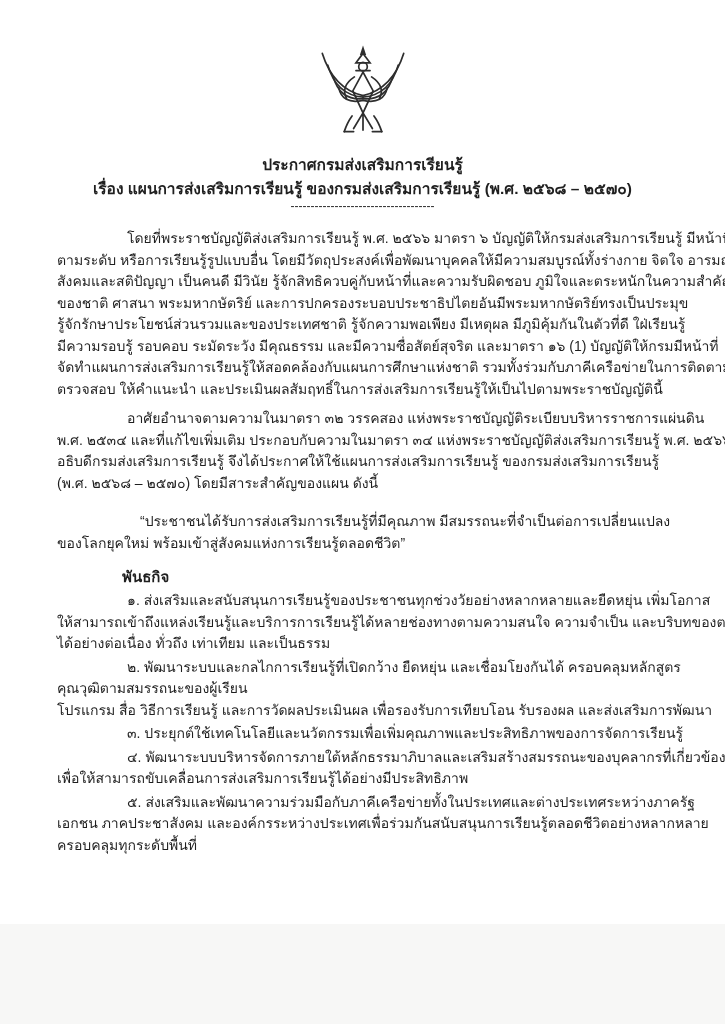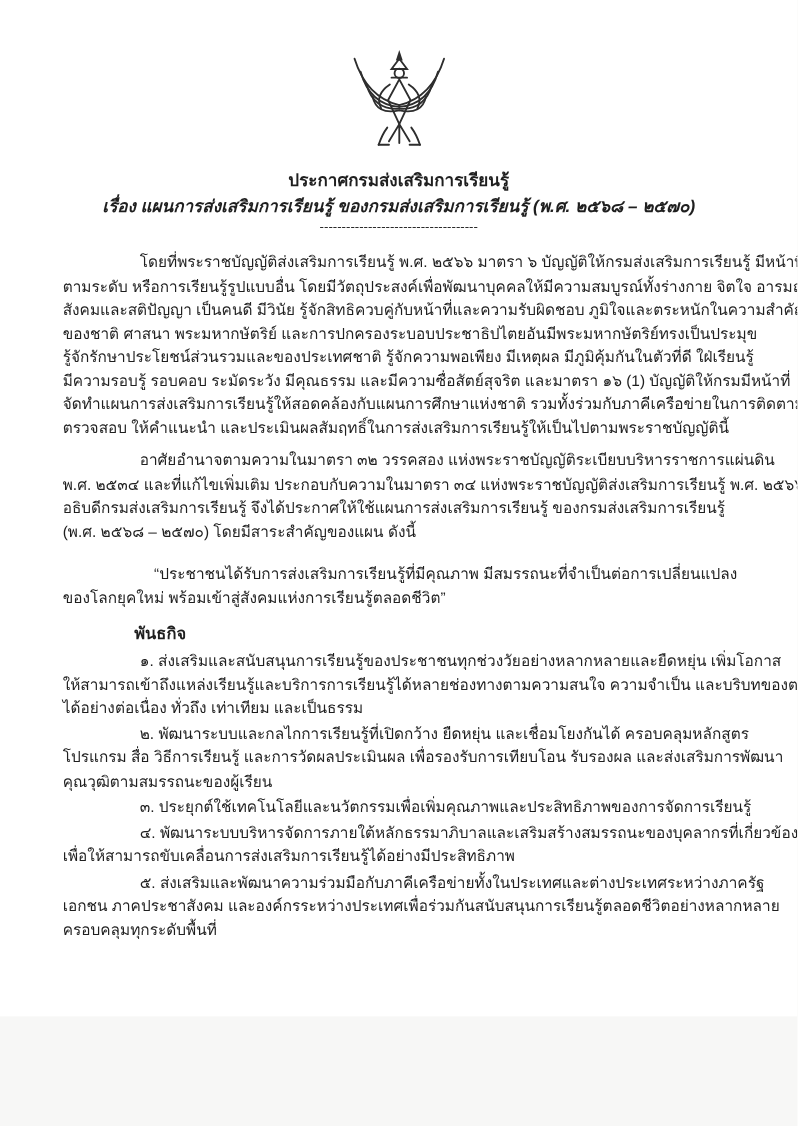--- a/index.html
+++ b/index.html
@@ -10,21 +10,21 @@
   }
   .page {
     position:relative; width:725px; height:924px;
     background:#ffffff; color:#1f1f1f; overflow:hidden;
   }
   .doc { padding:0 57px; }
   .emblem-wrap { text-align:center; padding-top:44px; height:100px; }
   .emblem-wrap svg { display:inline-block; }
   .title { text-align:center; font-weight:bold; font-size:15.5px; line-height:22px; }
   .title-1 { margin-top:10px; }
-  .title-2 { margin-top:2px;font-style:italic; }
+  .title-2 { margin-top:2px; }
   .divider { text-align:center; font-size:12px; line-height:13px; letter-spacing:0; color:#2a2a2a; }
   .line { font-size:14px; line-height:21.5px; white-space:nowrap; }
   .ind  { padding-left:70px; }   
   .ind-q{ padding-left:83px; }   
   .heading { font-weight:bold; font-size:15px; line-height:22px; padding-left:65px; }
   .p1 { margin-top:15px; }
   .p2 { margin-top:8px; }
   .vision-heading  { margin-top:12px; }
   .mission-heading { margin-top:12px; }
   .vision-body { margin-top:17px; }
@@ -101,22 +101,22 @@
     <div class="heading mission-heading">พันธกิจ</div>
 
     <div class="mission-item">
       <div class="line ind">๑. ส่งเสริมและสนับสนุนการเรียนรู้ของประชาชนทุกช่วงวัยอย่างหลากหลายและยืดหยุ่น เพิ่มโอกาส</div>
       <div class="line">ให้สามารถเข้าถึงแหล่งเรียนรู้และบริการการเรียนรู้ได้หลายช่องทางตามความสนใจ ความจำเป็น และบริบทของตนเอง</div>
       <div class="line">ได้อย่างต่อเนื่อง ทั่วถึง เท่าเทียม และเป็นธรรม</div>
     </div>
 
     <div class="mission-item">
       <div class="line ind">๒. พัฒนาระบบและกลไกการเรียนรู้ที่เปิดกว้าง ยืดหยุ่น และเชื่อมโยงกันได้ ครอบคลุมหลักสูตร</div>
+      <div class="line">คุณวุฒิตามสมรรถนะของผู้เรียน</div>
       <div class="line">โปรแกรม สื่อ วิธีการเรียนรู้ และการวัดผลประเมินผล เพื่อรองรับการเทียบโอน รับรองผล และส่งเสริมการพัฒนา</div>
-      <div class="line">คุณวุฒิตามสมรรถนะของผู้เรียน</div>
     </div>
 
     <div class="mission-item">
       <div class="line ind">๓. ประยุกต์ใช้เทคโนโลยีและนวัตกรรมเพื่อเพิ่มคุณภาพและประสิทธิภาพของการจัดการเรียนรู้</div>
     </div>
 
     <div class="mission-item">
       <div class="line ind">๔. พัฒนาระบบบริหารจัดการภายใต้หลักธรรมาภิบาลและเสริมสร้างสมรรถนะของบุคลากรที่เกี่ยวข้อง</div>
       <div class="line">เพื่อให้สามารถขับเคลื่อนการส่งเสริมการเรียนรู้ได้อย่างมีประสิทธิภาพ</div>
     </div>

